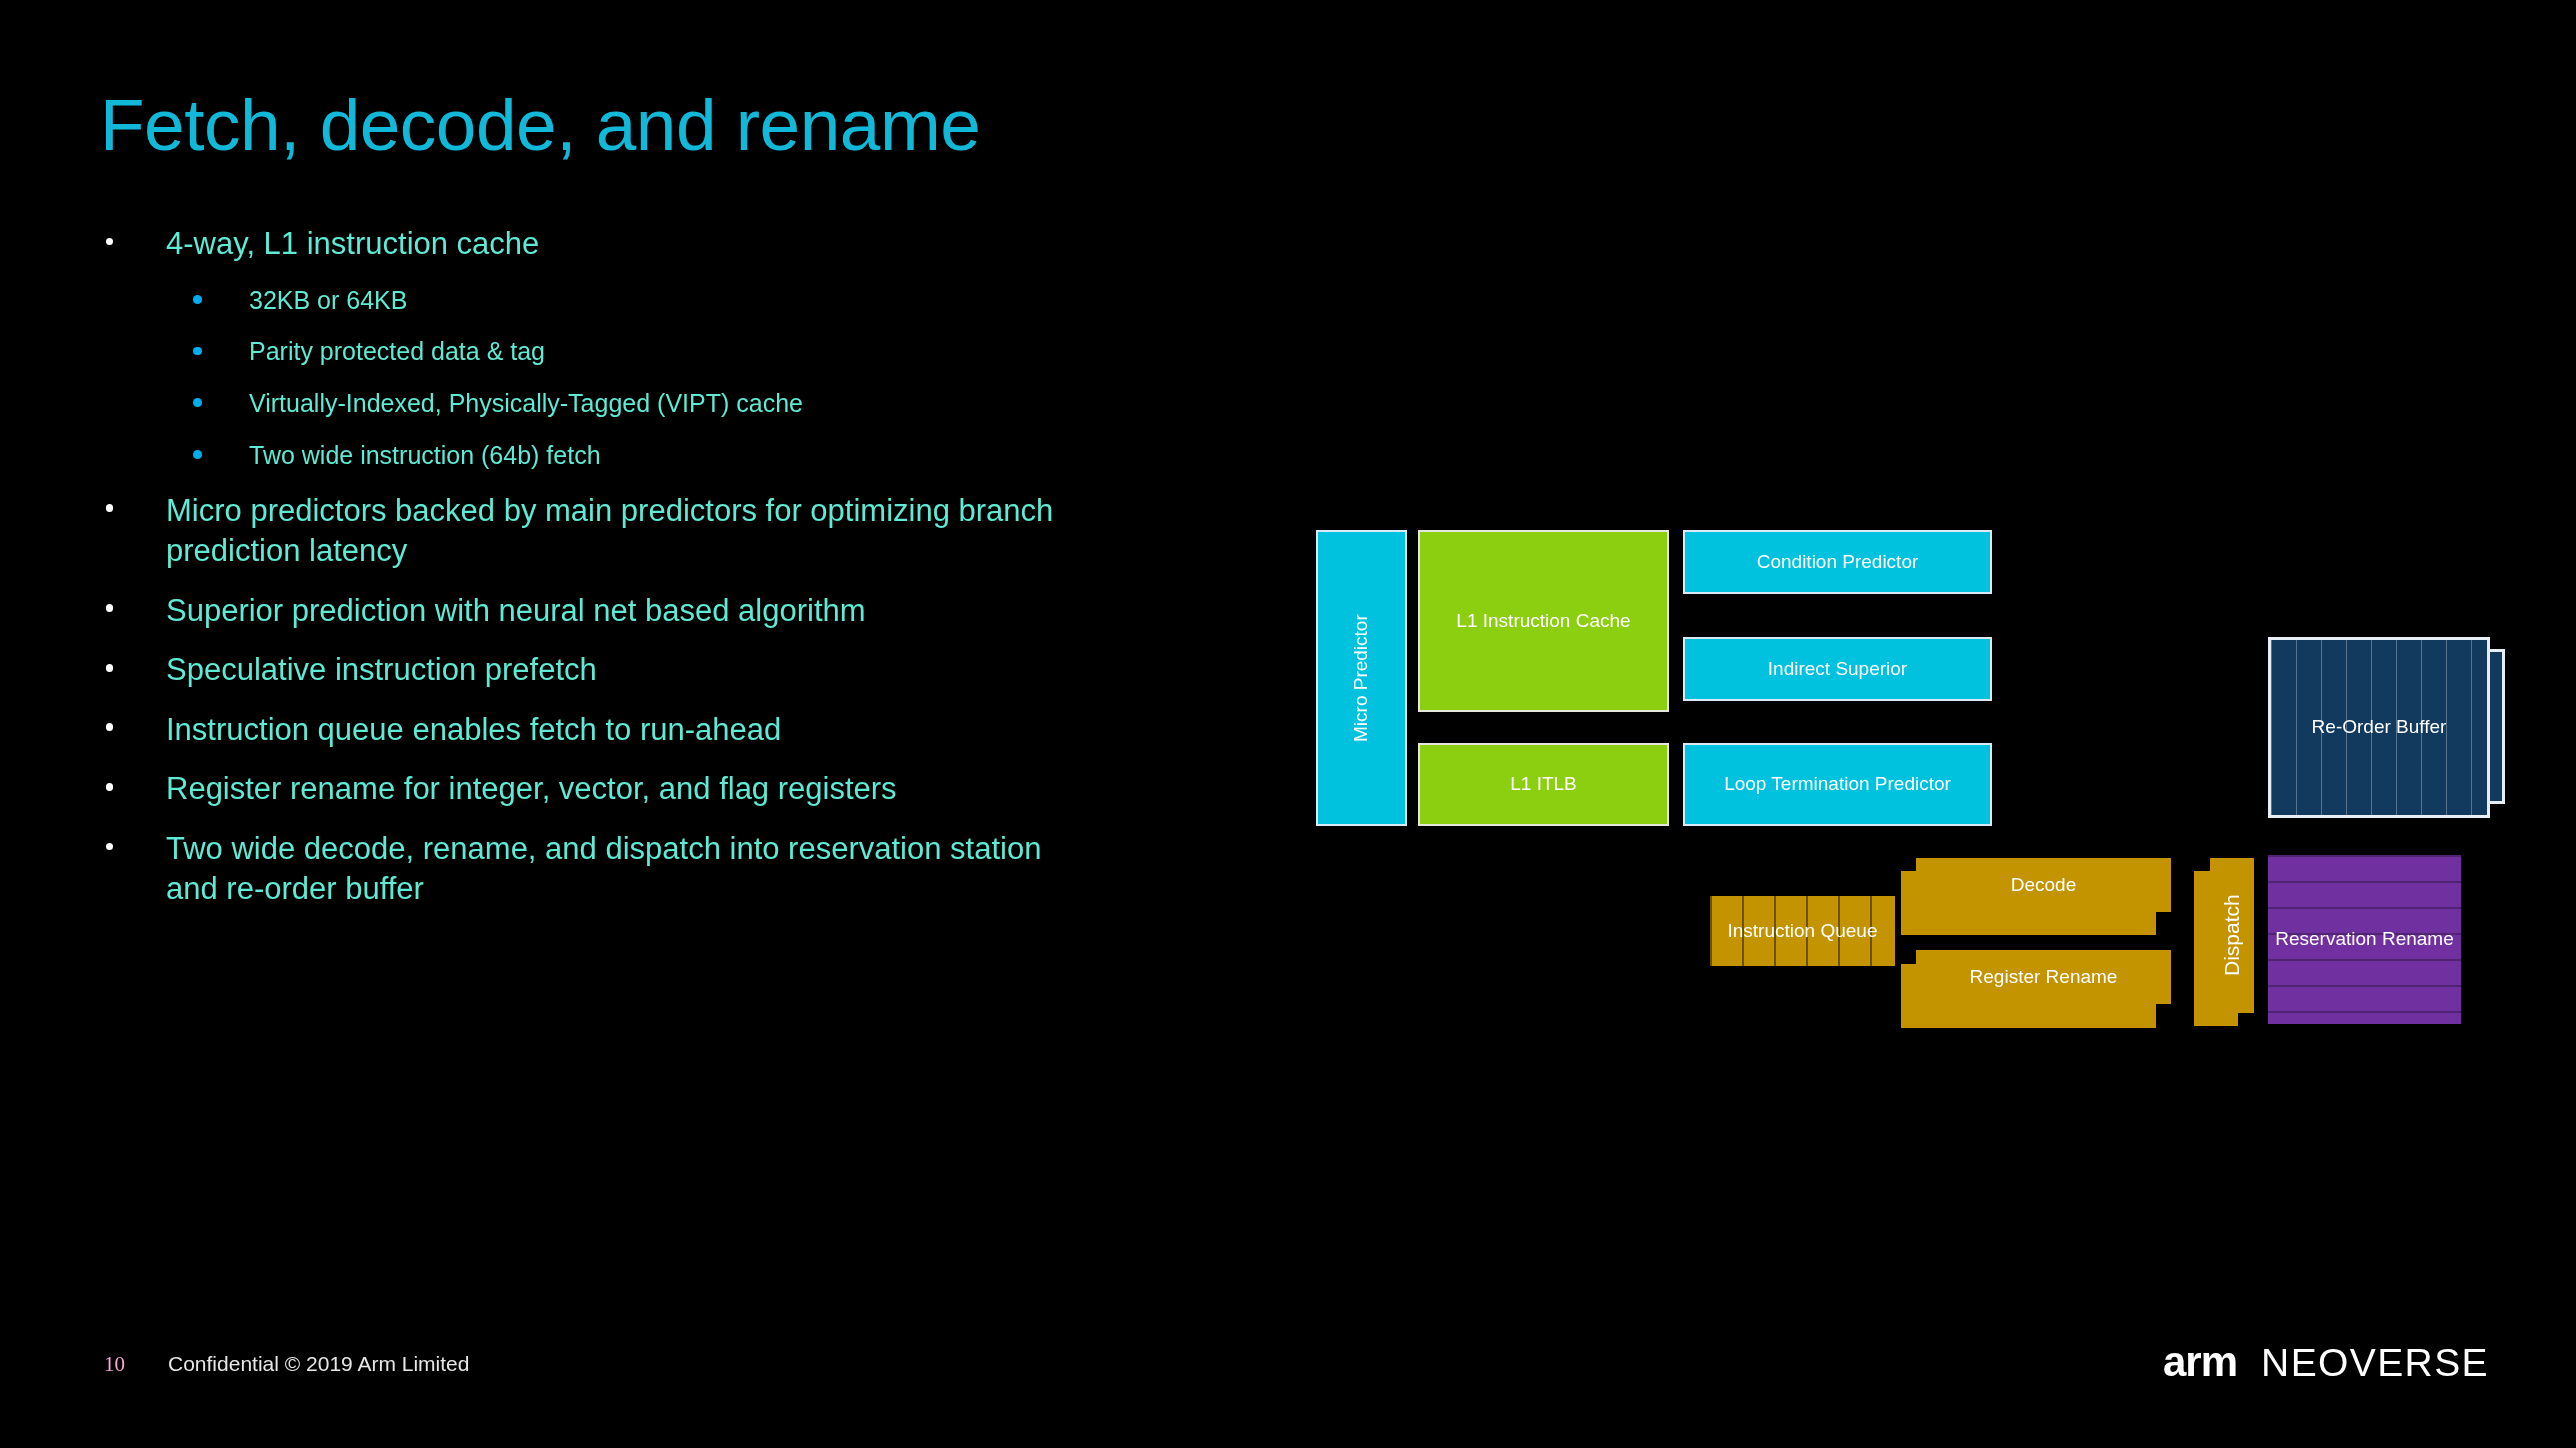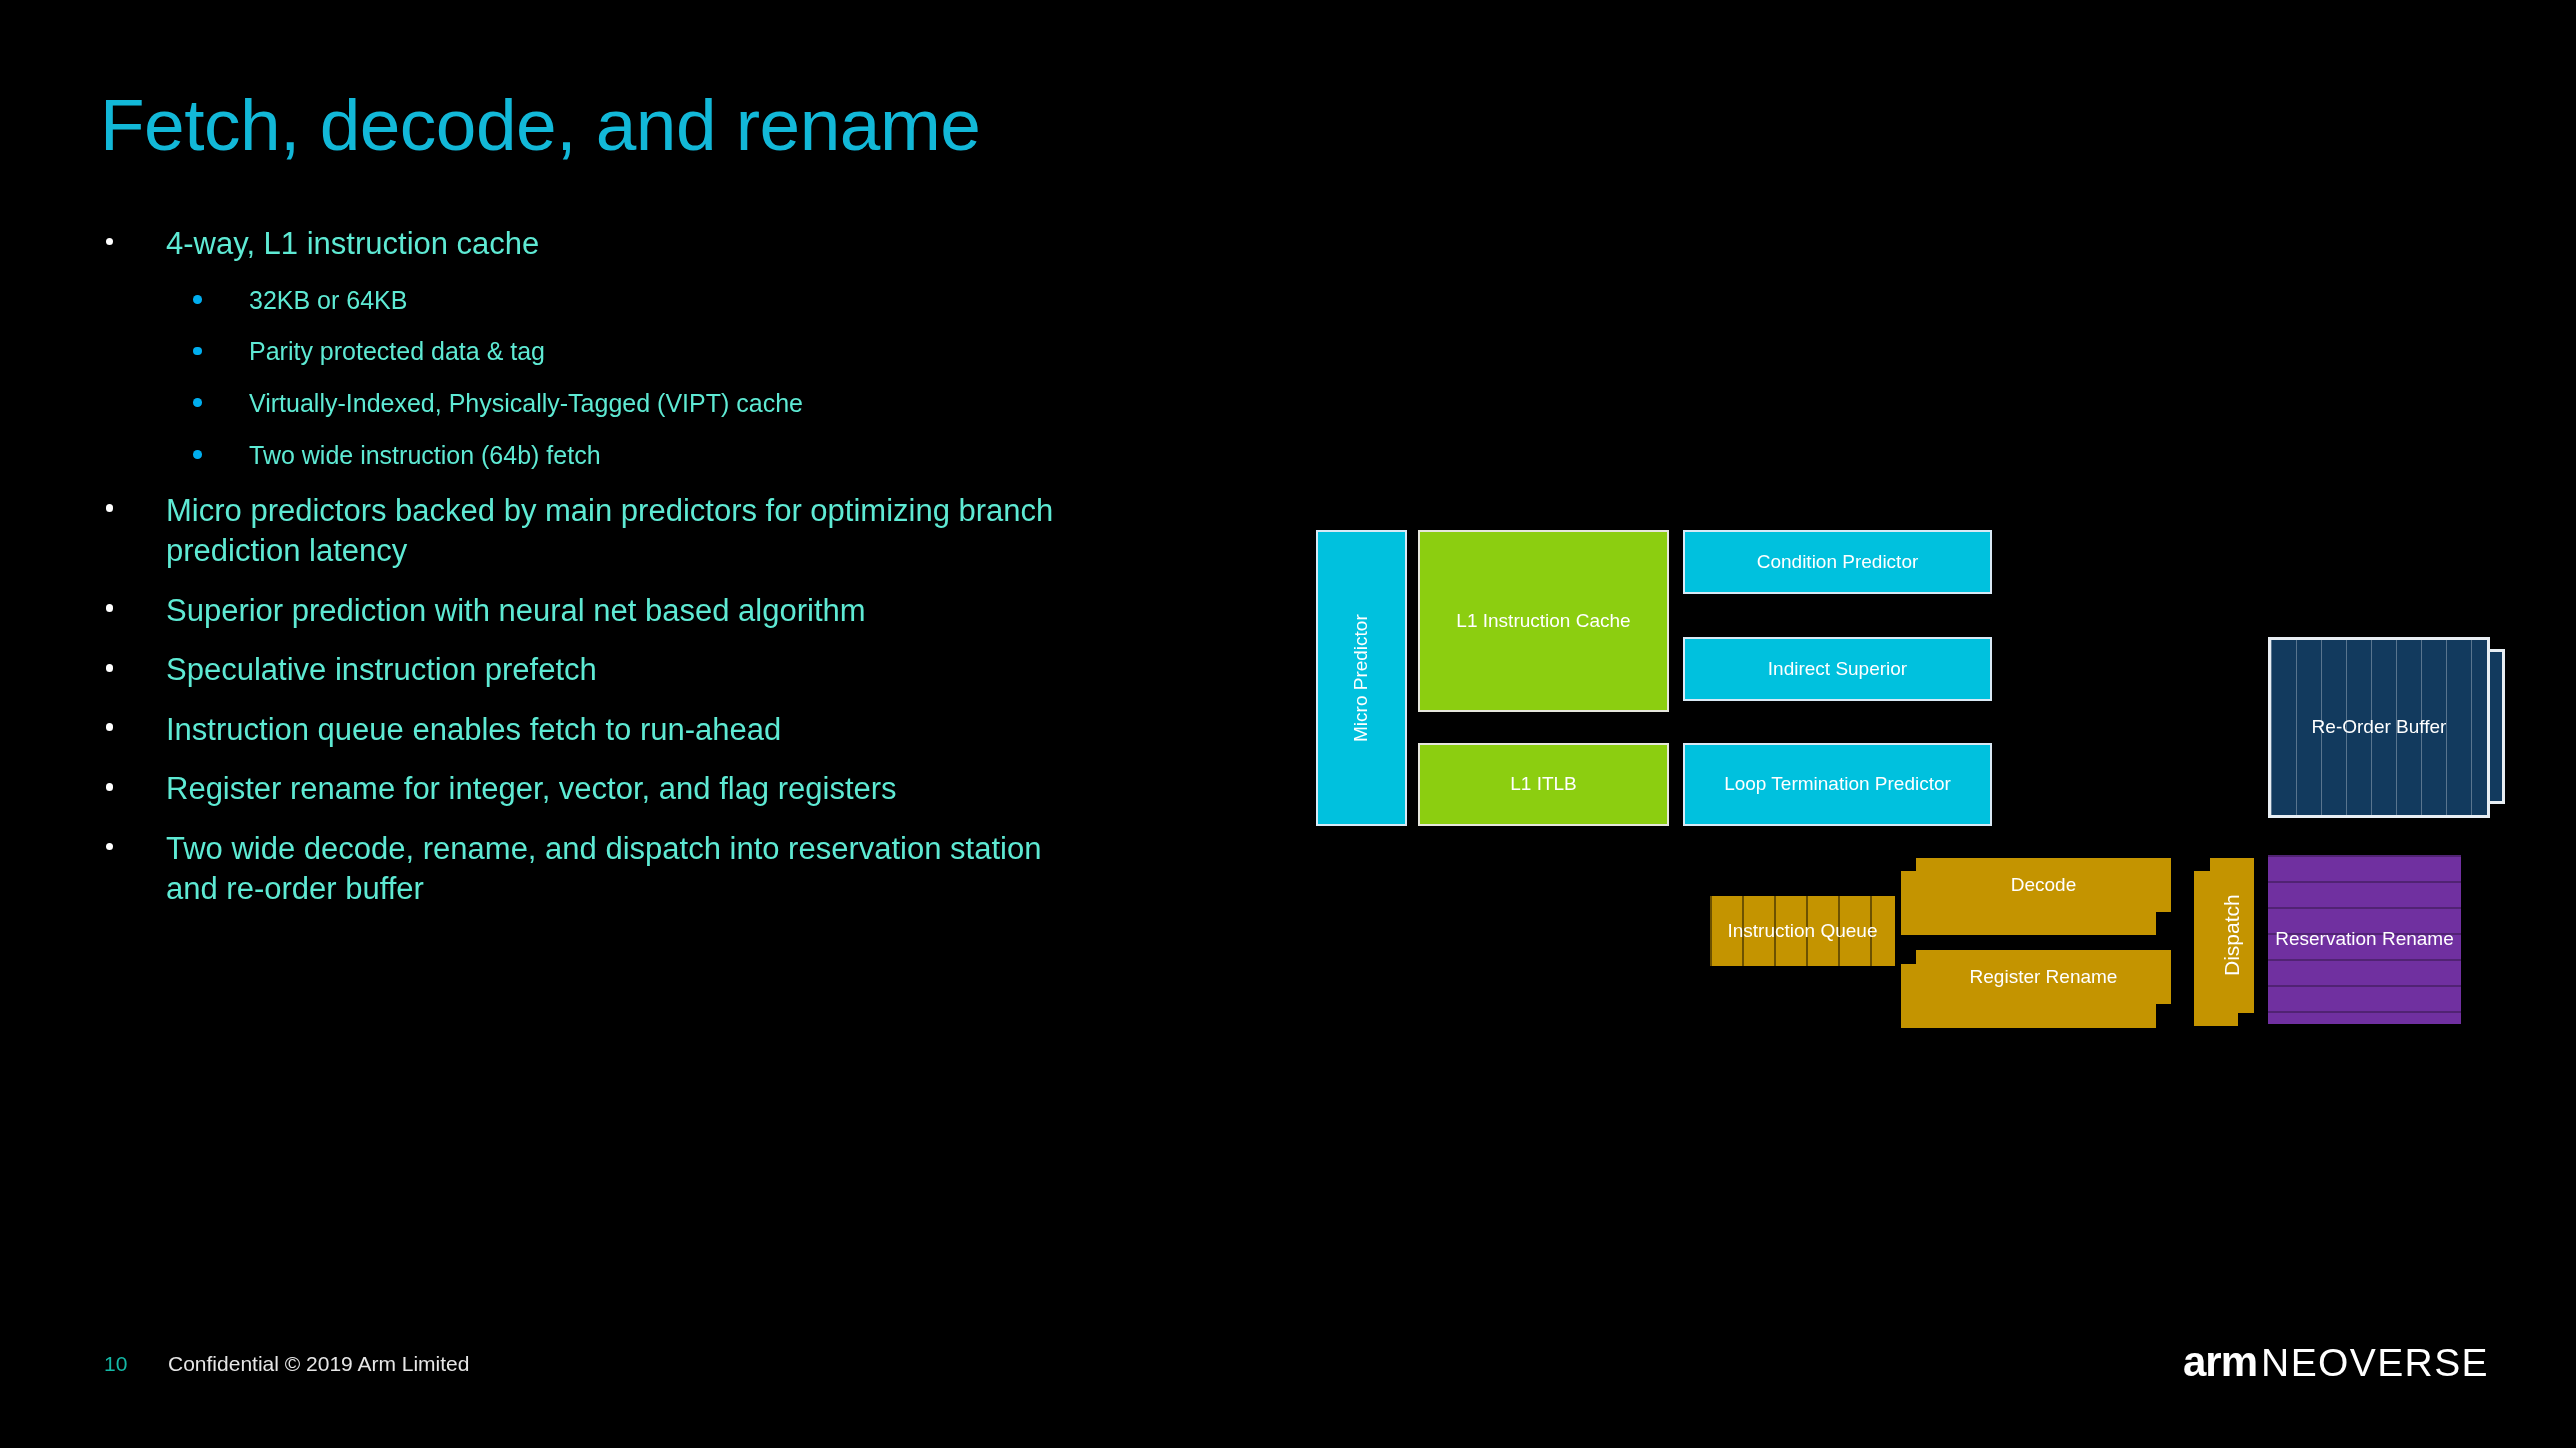--- a/index.html
+++ b/index.html
@@ -171,21 +171,22 @@
       rgba(0,0,0,0) 26px);
   }
   .blk > span { position: relative; z-index: 2; }
 
   
   #footer-page {
     position: absolute;
     left: 104px;
     top: 1352px;
     font-size: 21px;
-    color: #14b8a6;
+    color: #f9a8d4;
+    font-family: Liberation Serif, serif;
   }
   #footer-note {
     position: absolute;
     left: 168px;
     top: 1352px;
     font-size: 21px;
     color: #E6E6E6;
   }
   #logo {
     position: absolute;
@@ -199,21 +200,21 @@
     font-size: 42px;
     font-weight: 700;
     color: #FFFFFF;
     letter-spacing: -1px;
   }
   #logo-neoverse {
     font-size: 39px;
     font-weight: 300;
     color: #FFFFFF;
     letter-spacing: 1.4px;
-    margin-left: 4px;
+    margin-left: 24px;
   }
 </style>
 </head>
 <body>
 
 <div id="slide">
 
   <div id="title">Fetch, decode, and rename</div>
 
   <div id="bullets">

